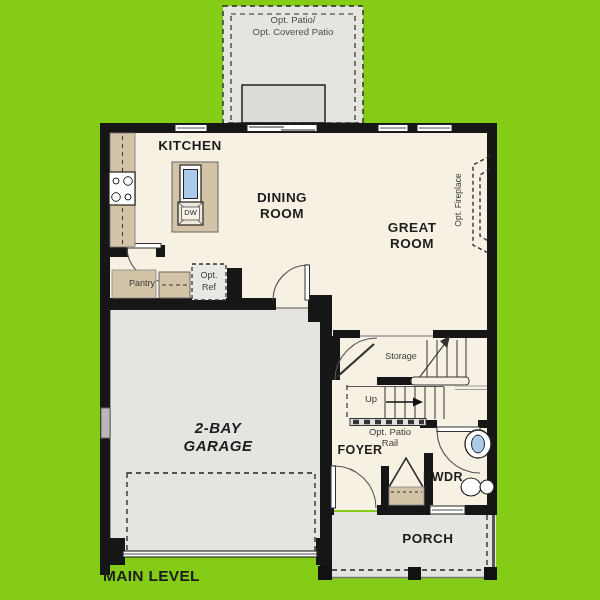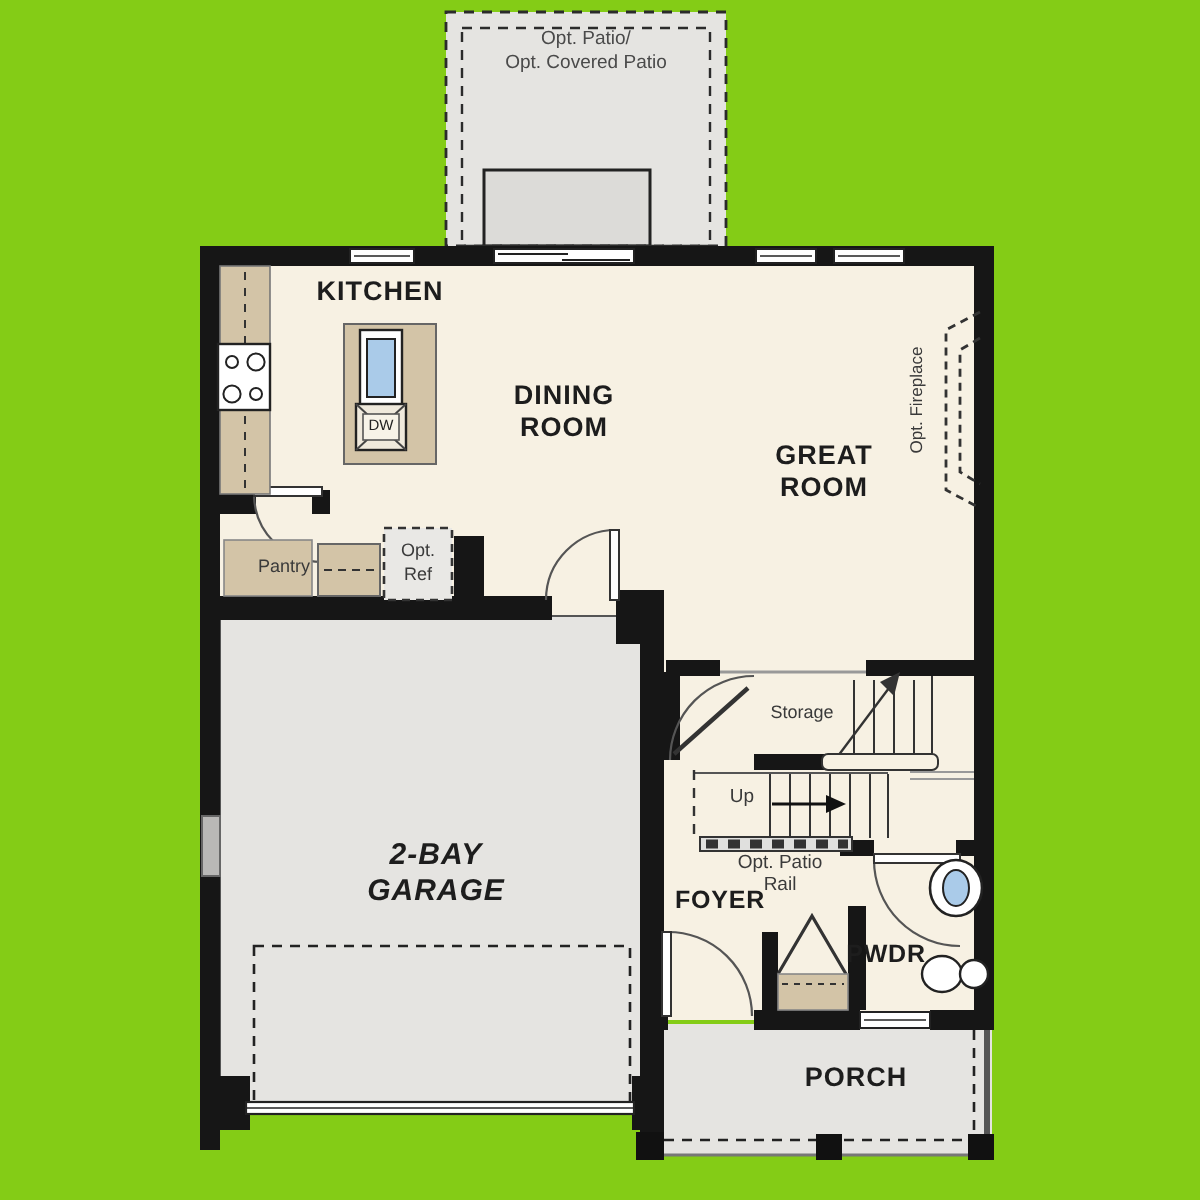--- a/index.html
+++ b/index.html
@@ -209,13 +209,14 @@
 
   <div class="lbl small" style="left:375px;top:351px;width:52px;">Storage</div>
   <div class="lbl small" style="left:358px;top:394px;width:26px;font-size:9.5px;">Up</div>
   <div class="lbl small" style="left:352px;top:427px;width:76px;font-size:9.5px;">Opt. Patio</div>
   <div class="lbl small" style="left:352px;top:438px;width:76px;font-size:9.5px;">Rail</div>
 
   <div class="lbl room-sm" style="left:331px;top:443px;width:58px;">FOYER</div>
   <div class="lbl room-sm" style="left:415px;top:458px;width:56px;margin-top:12px;">PWDR</div>
   <div class="lbl room" style="left:378px;top:531px;width:100px;">PORCH</div>
 
+  <div class="lbl title" style="left:103px;top:567px;width:160px;">MAIN LEVEL</div>
 </div>
 
 </body></html>

